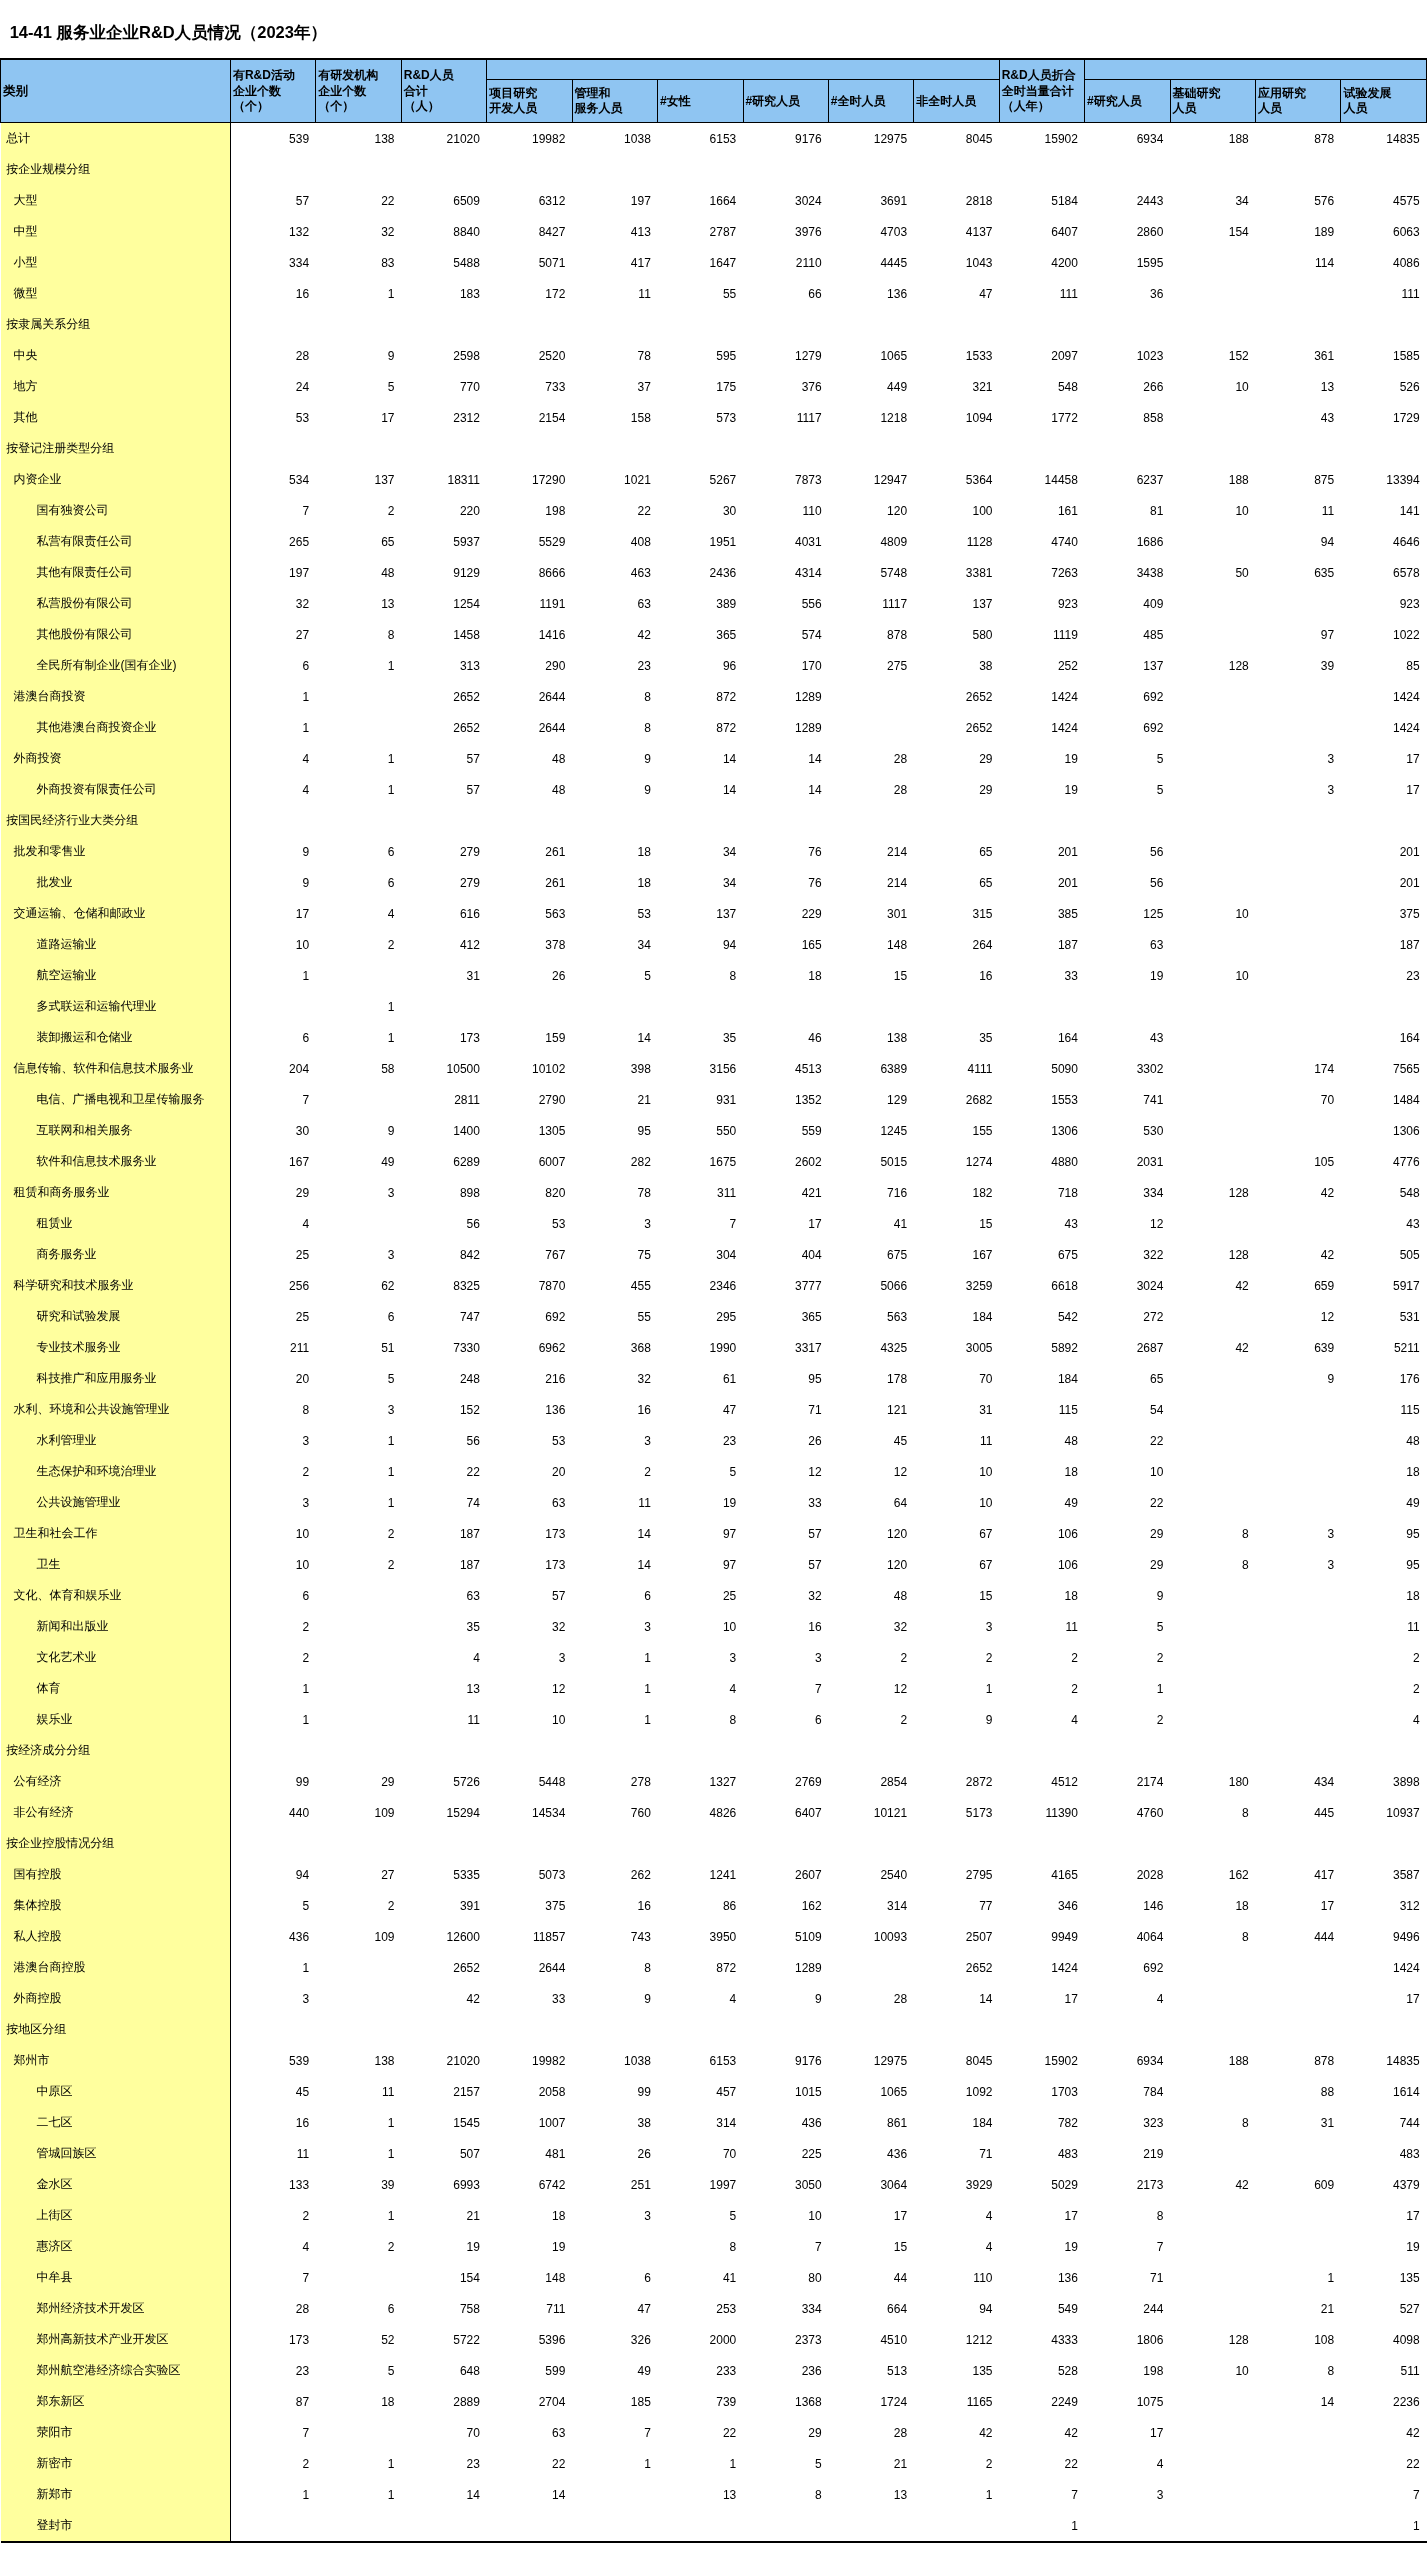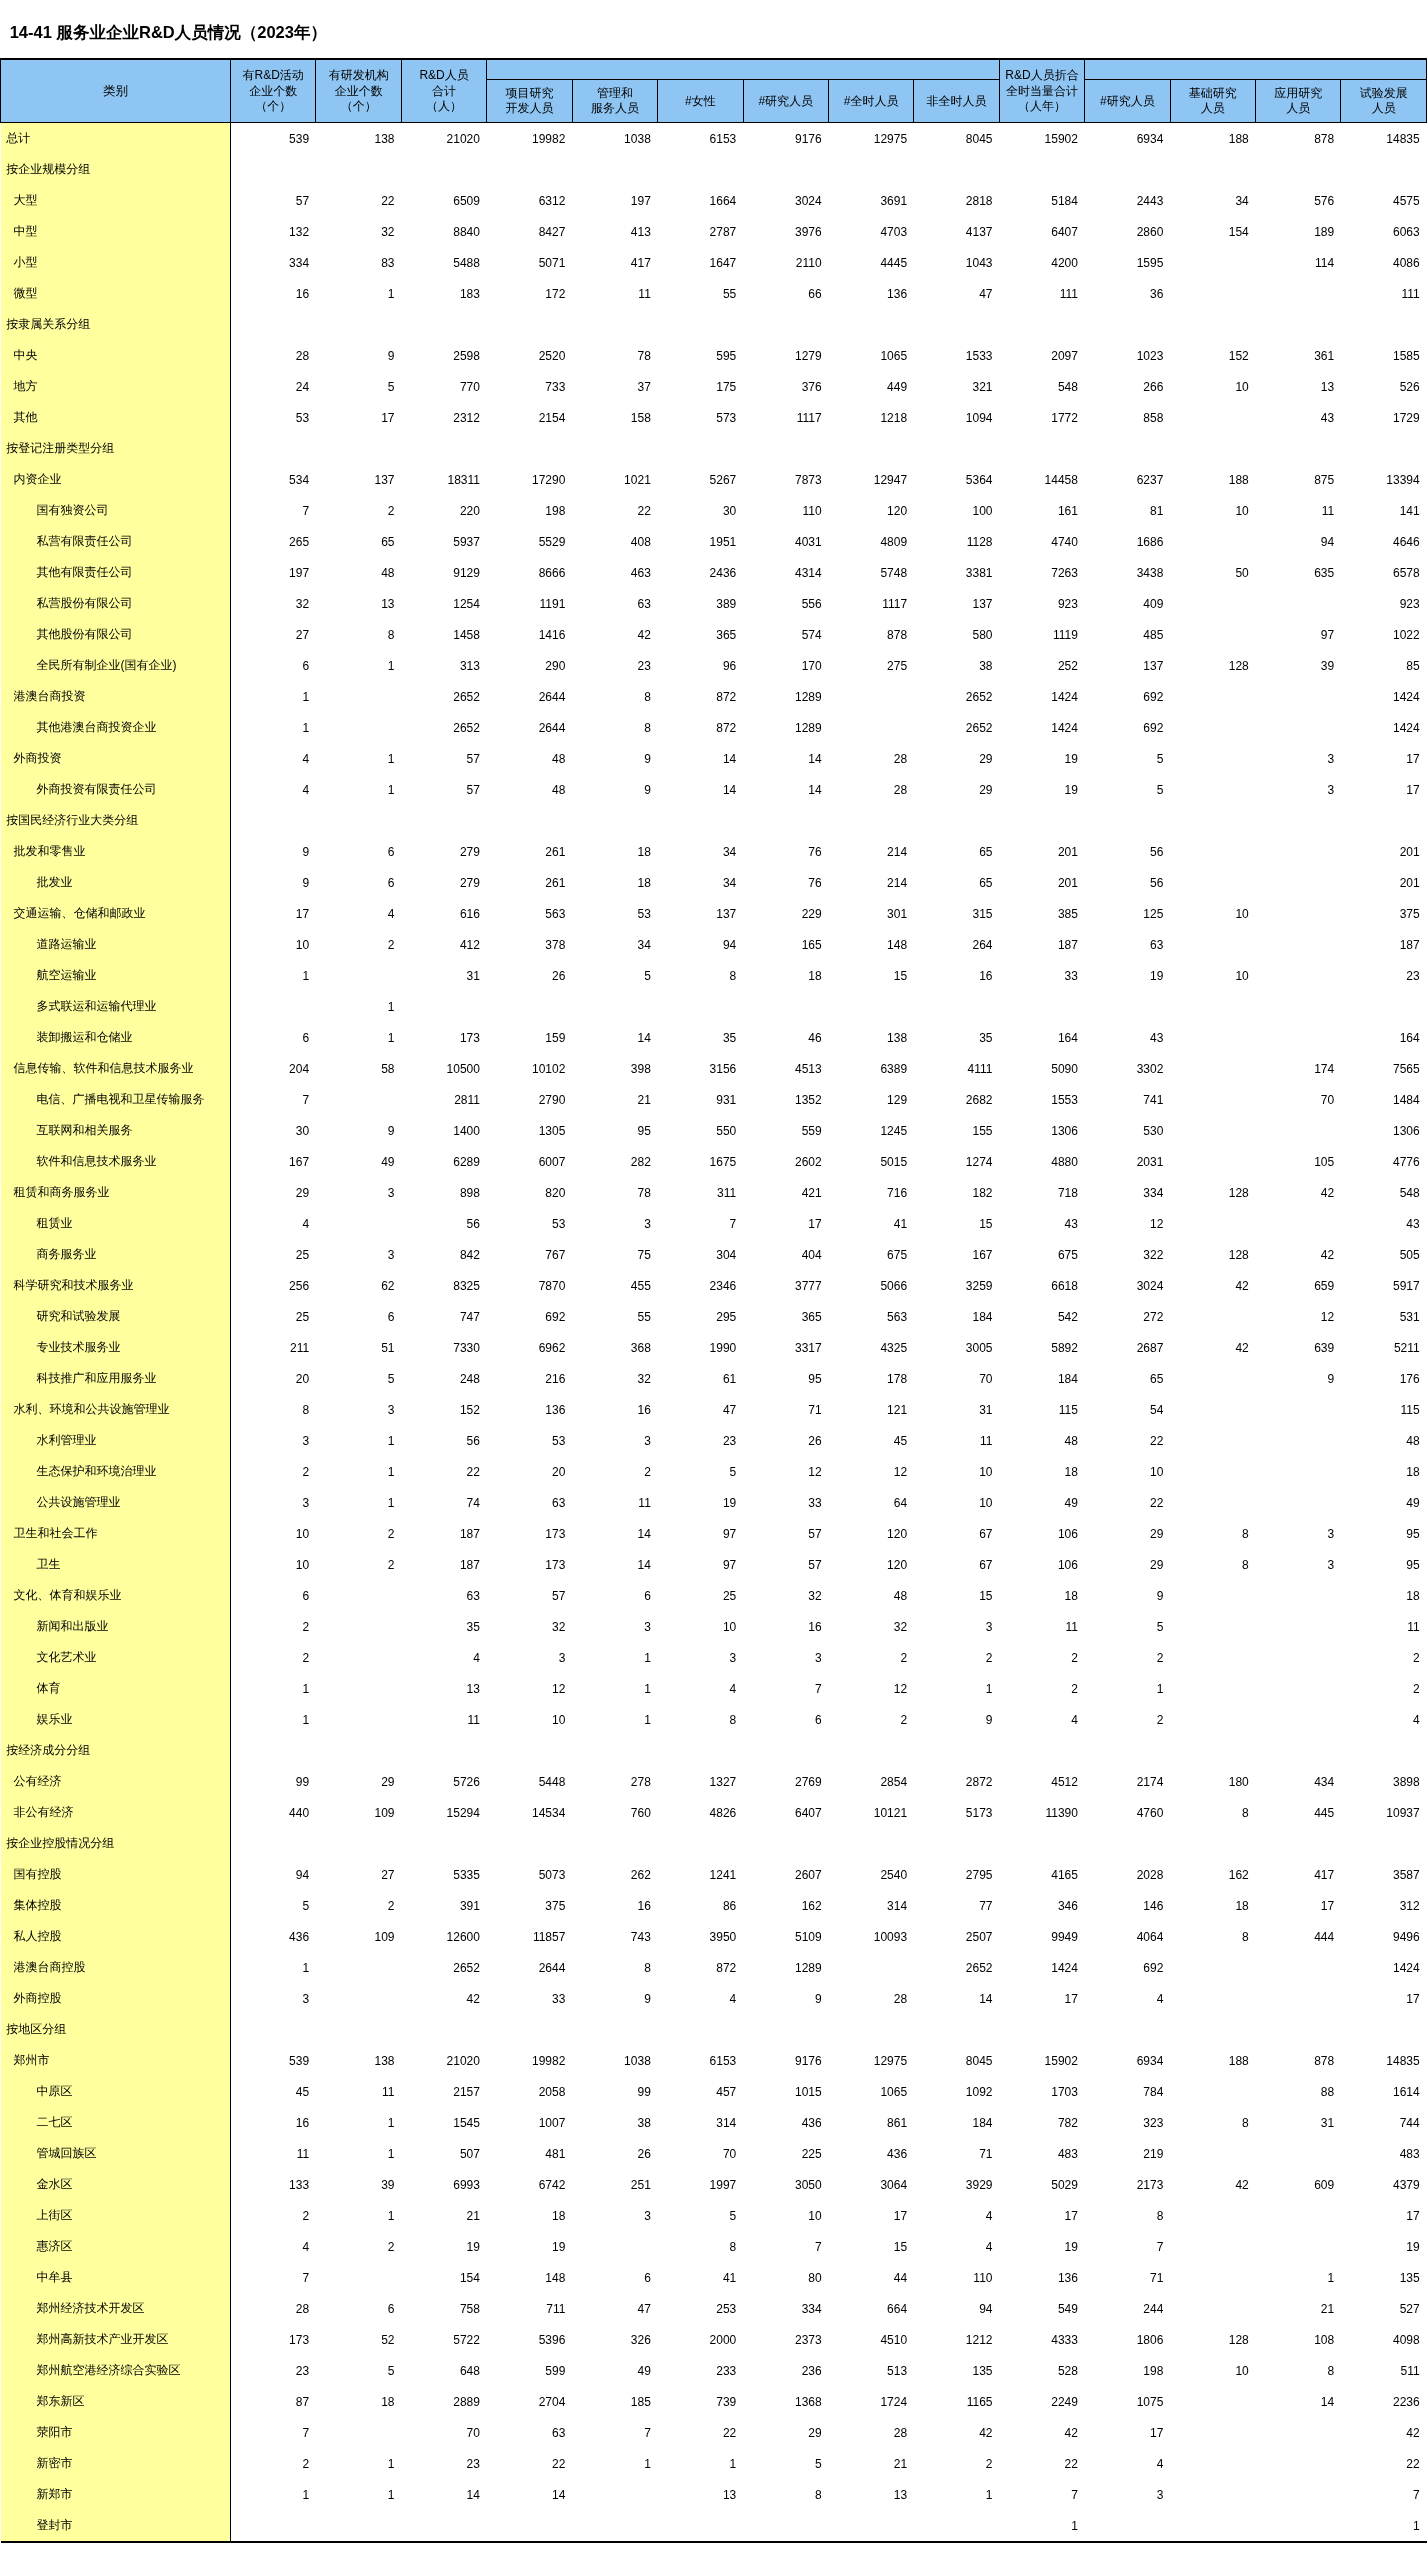--- a/index.html
+++ b/index.html
@@ -1,22 +1,22 @@
 <!DOCTYPE html>
 <html style="--header-bg: #8FC5F2; --cat-bg: #FFFF9E;"><head>
 <meta charset="utf-8">
 <style>
   html,body{margin:0;padding:0;background:#fff;}
   .page{position:relative;width:1427px;height:2576px;background:#fff;overflow:hidden;
         font-family:"Liberation Sans",sans-serif;color:#000;}
   .title{position:absolute;left:9.7px;top:10.7px;font-size:16.5px;font-weight:bold;white-space:nowrap;margin-top:11px;}
   table.rd{position:absolute;left:0;top:58px;width:1427px;border-collapse:collapse;table-layout:fixed;
            border-top:2.9px solid #000;border-bottom:2.9px solid #000;}
-  thead th{background:var(--header-bg,#8FC5F2);border:1px solid #000;font-weight:normal;
-           font-size:12px;line-height:1.28;vertical-align:middle;text-align:center;padding:1px 1.9px;}
+  thead th{background:var(--header-bg,#8FC5F2);border:1px solid #000;font-weight:bold;
+           font-size:12px;line-height:1.28;vertical-align:middle;text-align:left;padding:1px 1.9px;}
   th.h-cat{font-size:12.6px;}
   th.h-group{height:19.4px;padding:0;}
   tr.subrow th{height:40px;}
   tbody td{height:31px;font-size:12px;vertical-align:middle;padding:0;}
   td.cat{background:var(--cat-bg,#FFFF9E);border-right:1px solid #000;padding-left:5.8px;
          white-space:nowrap;overflow:hidden;}
   td.cat.i1{padding-left:13px;}
   td.cat.i2{padding-left:36px;}
   td.cat.b{font-weight:normal;}
   td.num{text-align:right;padding-right:6.8px;white-space:nowrap;}

